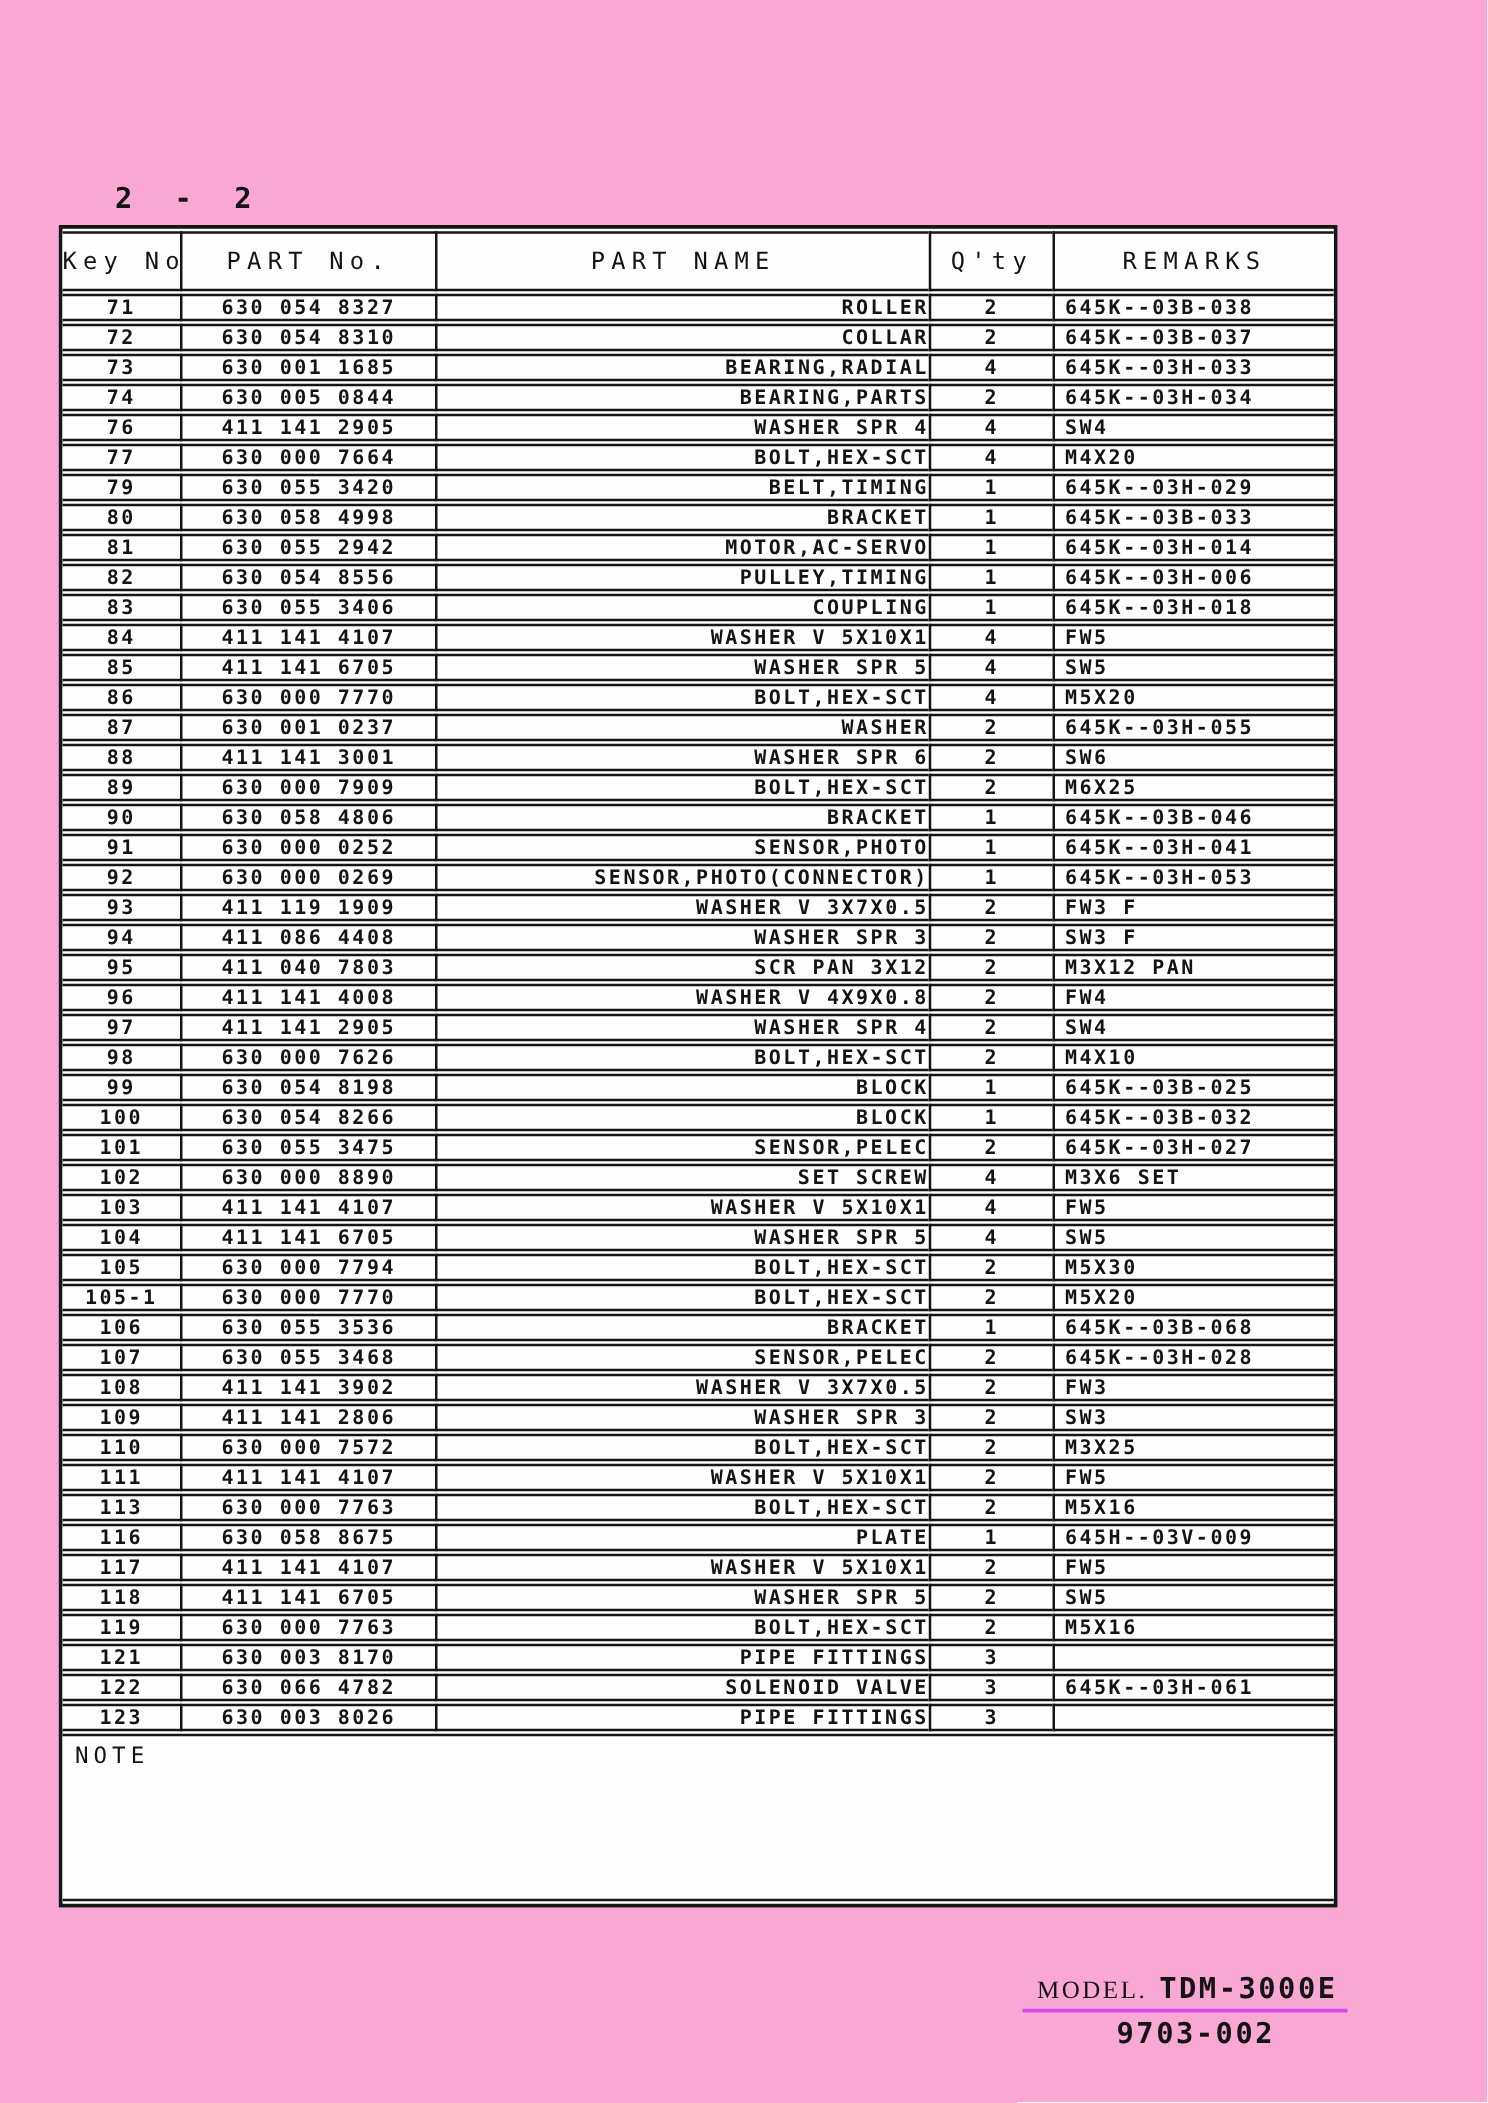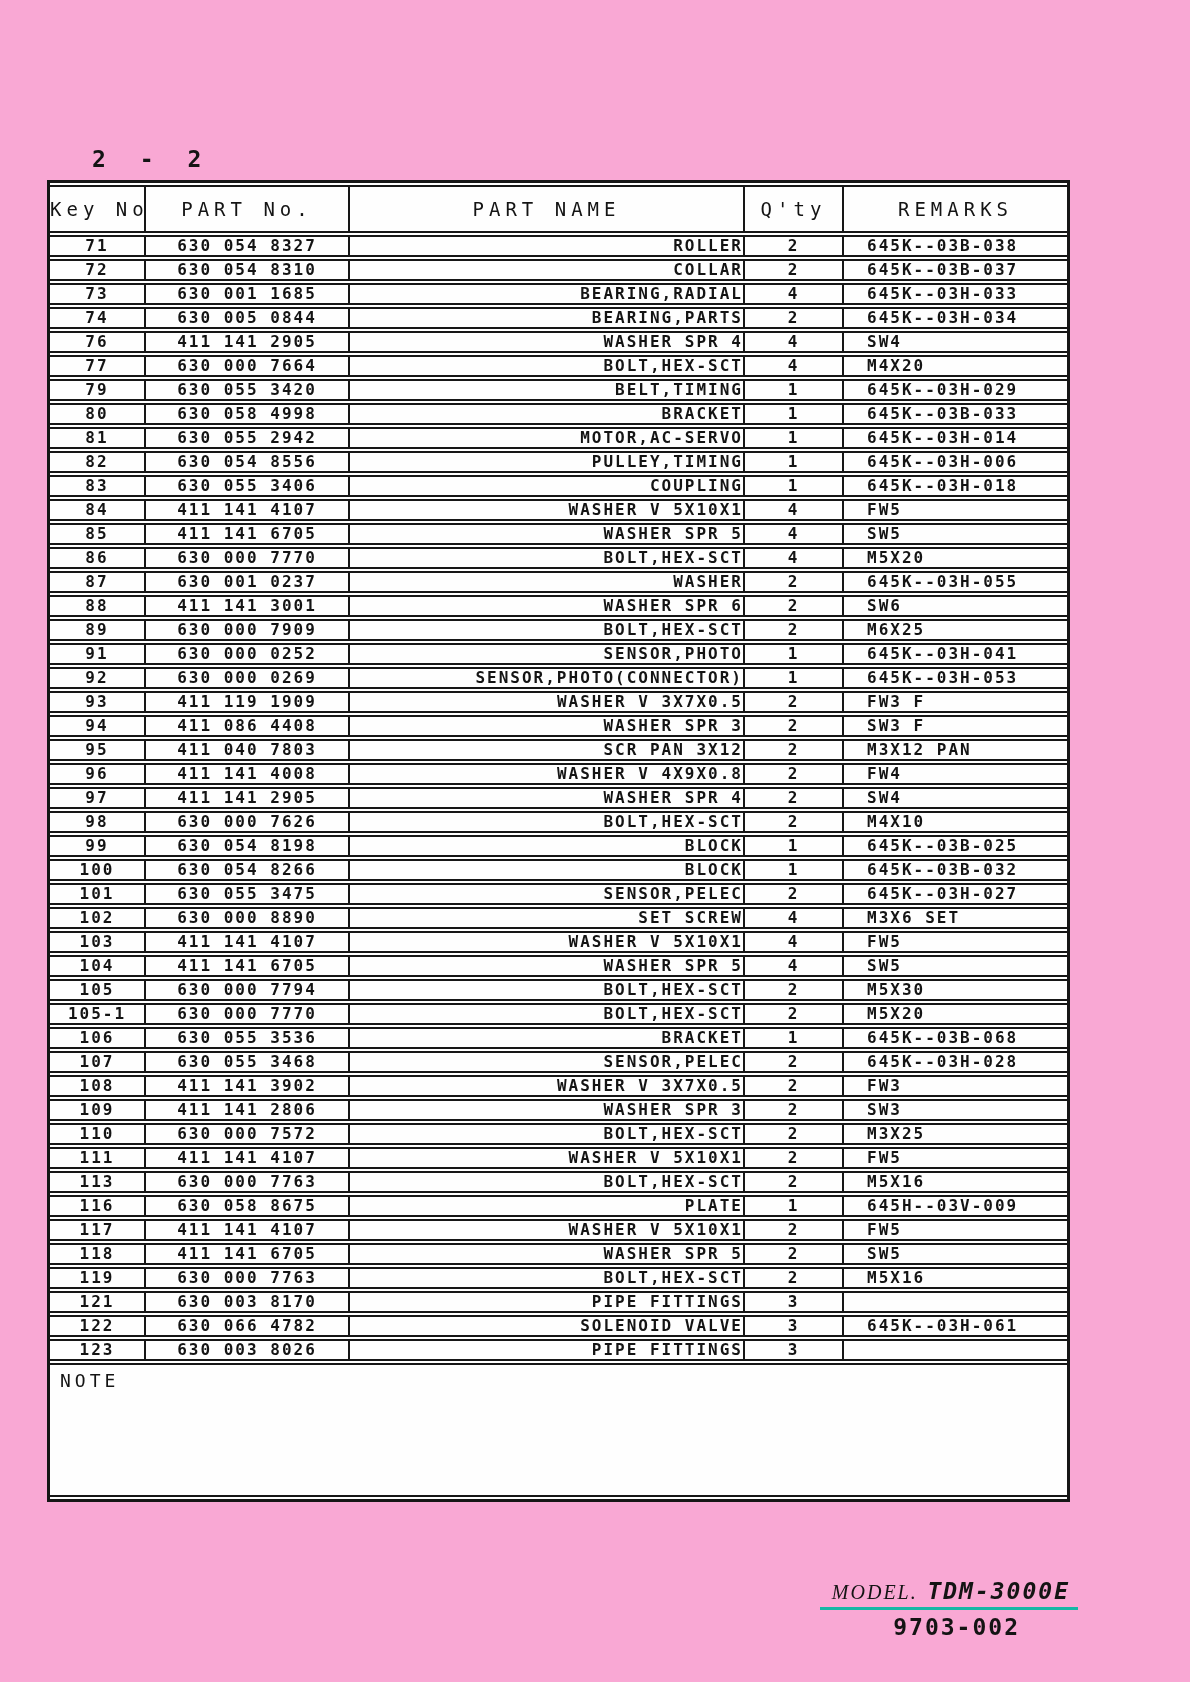--- a/index.html
+++ b/index.html
@@ -64,44 +64,43 @@
     font-weight: bold;
     letter-spacing: 2px;
     vertical-align: middle;
   }
   .c0 { width: 94px;  text-align: center; }
   .c1 { width: 202px; text-align: center; }
   .c2 { width: 393px; text-align: right; }
   .c3 { width: 97px;  text-align: center; }
   .c4 { text-align: left; }
   td.c2, th.c2 { padding-left: 8px; }
-  td.c4, th.c4 { padding-left: 23px; }
+  td.c4, th.c4 { padding-left: 8px; }
   th.c2, th.c4 { padding-left: 0; text-align: center; }
   .note-cell {
     height: 126px;
     vertical-align: top !important;
     text-align: left;
     padding: 4px 0 0 10px !important;
     font-size: 18px;
     font-weight: normal !important;
     letter-spacing: 4px;
     line-height: 24px !important;
     margin-left: 33px;
   }
   .footer {
     position: absolute;
     top: 1578px;
     right: 112px;
     text-align: right;
   }
   .model-line {
-    border-bottom: 3px solid #14b8a6;
+    border-bottom: 3px solid #d946ef;
     padding: 0 8px 3px 12px;
     white-space: nowrap;
-    font-style: italic;
   }
   .model-label {
     font-family: "Liberation Serif", serif;
     font-size: 20px;
     letter-spacing: 2px;
   }
   .model-value {
     font-size: 23px;
     font-weight: bold;
     letter-spacing: 2px;
@@ -245,20 +244,27 @@
           <td class="c4">SW6</td>
         </tr>
         <tr>
           <td class="c0">89</td>
           <td class="c1">630 000 7909</td>
           <td class="c2">BOLT,HEX-SCT</td>
           <td class="c3">2</td>
           <td class="c4">M6X25</td>
         </tr>
         <tr>
+          <td class="c0">90</td>
+          <td class="c1">630 058 4806</td>
+          <td class="c2">BRACKET</td>
+          <td class="c3">1</td>
+          <td class="c4">645K--03B-046</td>
+        </tr>
+        <tr>
           <td class="c0">91</td>
           <td class="c1">630 000 0252</td>
           <td class="c2">SENSOR,PHOTO</td>
           <td class="c3">1</td>
           <td class="c4">645K--03H-041</td>
         </tr>
         <tr>
           <td class="c0">92</td>
           <td class="c1">630 000 0269</td>
           <td class="c2">SENSOR,PHOTO(CONNECTOR)</td>

